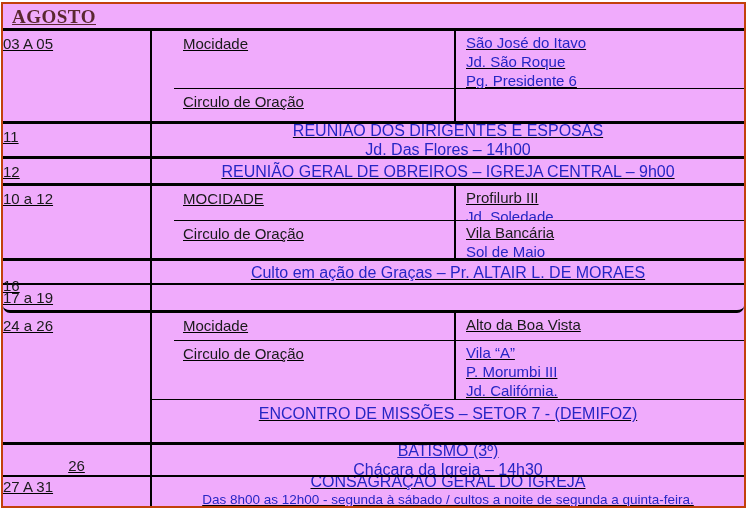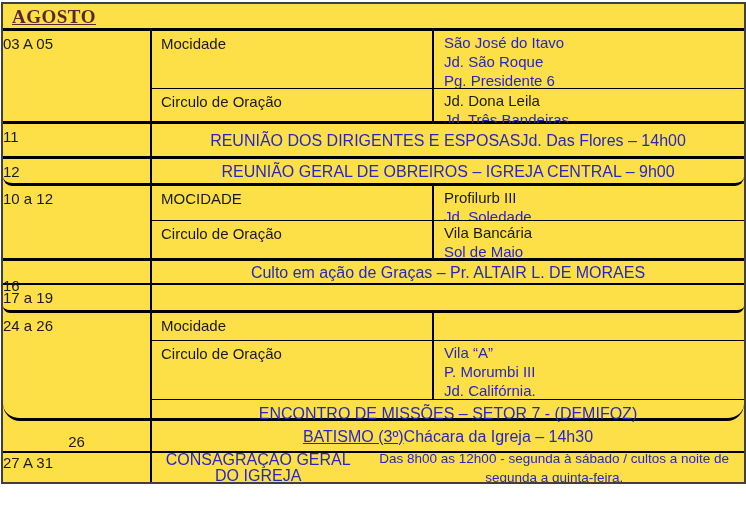--- a/index.html
+++ b/index.html
@@ -2,59 +2,59 @@
 <html><head>
 <meta charset="utf-8">
 <style>
   html,body{margin:0;padding:0;background:#ffffff;}
   .page{
     width:746px;height:527px;background:#ffffff;overflow:hidden;position:relative;
     font-family:"Liberation Sans",sans-serif;
   }
   .tbl{
     position:absolute;left:1px;top:2px;width:745px;box-sizing:border-box;
-    border:2px solid #404040;background:#fde047;
+    border:2px solid #c2410c;background:#f0abfc;text-decoration:underline;
   }
   .hdr{height:27px;box-sizing:border-box;padding:2px 0 0 9px;border-bottom:3px solid #000;}
   .title{
     font-family:"Liberation Serif",serif;font-weight:bold;font-size:19px;
     color:#5a2730;text-decoration:underline;letter-spacing:.5px;
   }
   .grp{display:flex;box-sizing:border-box;}
   .bb3{border-bottom:3px solid #000;}
   .bb2{border-bottom:2px solid #000;}
   .date{
     width:149px;flex:none;box-sizing:border-box;border-right:2px solid #000;
     font-size:15px;color:#1a1a1a;padding-top:4px;
   }
   .content{flex:1;display:flex;flex-direction:column;min-width:0;}
-  .srow{display:flex;flex:none;box-sizing:border-box;}
+  .srow{display:flex;flex:none;box-sizing:border-box;margin-left:22px;}
   .sep{border-top:1px solid #000;}
   .cat{
     width:282px;flex:none;box-sizing:border-box;border-right:2px solid #000;
     font-size:15px;color:#1a1a1a;padding:4px 0 0 9px;
   }
   .locs{flex:1;font-size:15px;line-height:19px;padding:2px 0 0 10px;overflow:hidden;}
   .merged{
-    flex:1;display:flex;flex-direction:row;align-items:center;justify-content:center;
+    flex:1;display:flex;flex-direction:column;align-items:center;justify-content:center;
     text-align:center;font-size:16px;color:#2626c4;overflow:hidden;
   }
   .merged .line{line-height:19px;}
   .footer{
     flex:none;height:28px;border-top:1px solid #000;display:flex;align-items:center;
     justify-content:center;font-size:16px;color:#2626c4;
   }
   .blue{color:#2626c4;}
   .black{color:#1a1a1a;}
   .underline{text-decoration:underline;}
   .small{font-size:13.5px;line-height:15px;}
   .h57{height:57px;} .h35{height:35px;} .h34{height:34px;} .h40{height:40px;}
   .h27s{height:27px;} .h59{height:59px;}
-  .g1{height:93px;} .g2{height:35px;} .g3{height:27px;border-radius:9px;} .g4{height:75px;}
-  .g5{height:24px;} .g6{height:28px;border-radius:7px;} .g7{height:108px;border-radius:17px;} .g8{height:32px;} .g9{height:29px;}
+  .g1{height:93px;} .g2{height:35px;} .g3{height:27px;} .g4{height:75px;}
+  .g5{height:24px;} .g6{height:28px;border-radius:7px;} .g7{height:132px;} .g8{height:32px;} .g9{height:29px;}
   .g8 .date{display:flex;align-items:flex-end;justify-content:center;padding:0 0 1px 0;}
 </style>
 </head>
 <body>
 
 <div class="page">
   <div class="tbl">
 
     <div class="hdr">
       <span class="title">AGOSTO</span>
@@ -66,24 +66,20 @@
         <div class="srow h57">
           <div class="cat">Mocidade</div>
           <div class="locs">
             <div class="line blue">São José do Itavo</div>
             <div class="line blue">Jd. São Roque</div>
             <div class="line blue">Pg. Presidente 6</div>
           </div>
         </div>
         <div class="srow sep h35">
           <div class="cat">Circulo de Oração</div>
-          <div class="locs">
-            <div class="line black">Jd. Dona Leila</div>
-            <div class="line blue">Jd. Três Bandeiras</div>
-          </div>
         </div>
       </div>
     </div>
 
     <div class="grp g2 bb3">
       <div class="date">11</div>
       <div class="merged">
         <div class="line">REUNIÃO DOS DIRIGENTES E ESPOSAS</div>
         <div class="line">Jd. Das Flores – 14h00</div>
       </div>
@@ -126,20 +122,23 @@
     <div class="grp g6 bb3">
       <div class="date">17 a 19</div>
       <div class="merged"></div>
     </div>
 
     <div class="grp g7 bb3">
       <div class="date">24 a 26</div>
       <div class="content">
         <div class="srow h27s">
           <div class="cat">Mocidade</div>
+          <div class="locs">
+            <div class="line black">Alto da Boa Vista</div>
+          </div>
         </div>
         <div class="srow sep h59">
           <div class="cat">Circulo de Oração</div>
           <div class="locs">
             <div class="line blue">Vila “A”</div>
             <div class="line blue">P. Morumbi III</div>
             <div class="line blue">Jd. Califórnia.</div>
           </div>
         </div>
         <div class="footer">ENCONTRO DE MISSÕES – SETOR 7 - (DEMIFOZ)</div>

